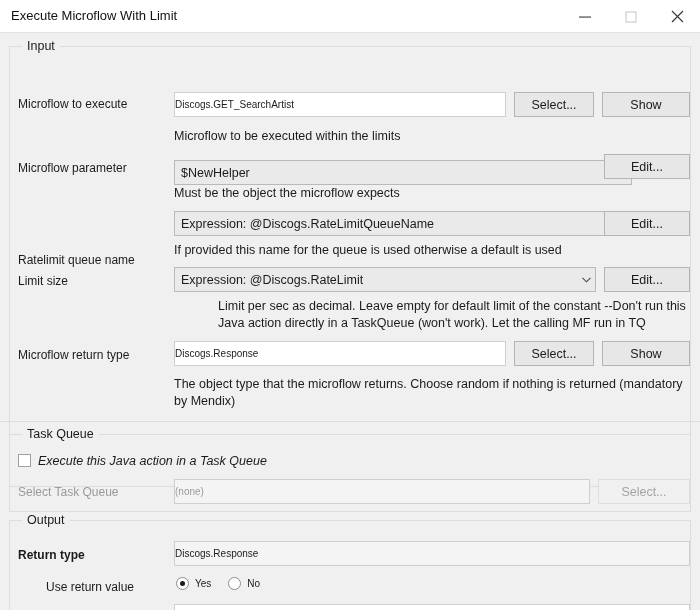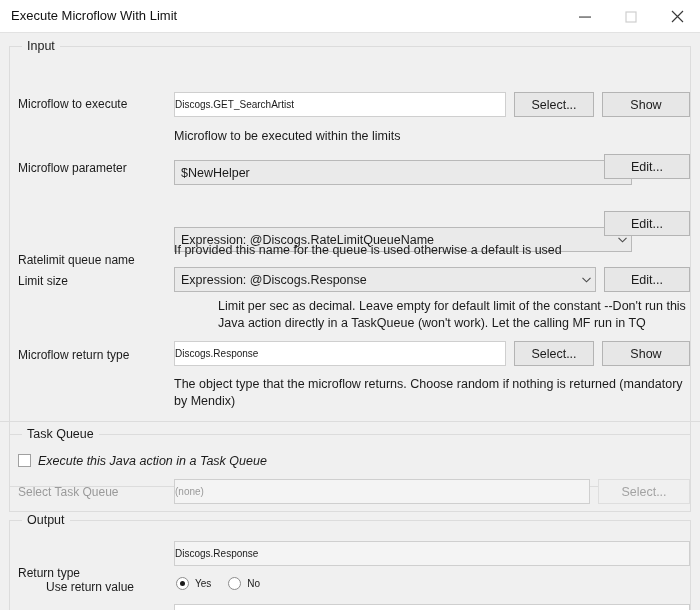--- a/index.html
+++ b/index.html
@@ -151,36 +151,37 @@
   <div class="row-label" style="top:128px;">Microflow parameter</div>
   <div class="combo" style="left:174px; top:127px; width:458px;">
     <span class="cval">$NewHelper</span>
     <span class="carrow">
       <svg width="9" height="6" viewBox="0 0 9 6">
           <path d="M0.5 0.8 L4.5 4.8 L8.5 0.8" stroke="#4a4a4a" stroke-width="1.1" fill="none"></path>
         </svg>
     </span>
   </div>
   <div class="btn" style="left:604px; top:121px; width:86px;">Edit...</div>
+  <div class="help" style="top:152px;">Must be the object the microflow expects</div>
 
   <div class="row-label" style="top:184px;margin-top:36px;">Ratelimit queue name</div>
-  <div class="combo" style="left:174px; top:178px; width:458px;margin-top:16px;">
+  <div class="combo" style="left:174px; top:178px; width:458px;">
     <span class="cval">Expression: @Discogs.RateLimitQueueName</span>
     <span class="carrow">
       <svg width="9" height="6" viewBox="0 0 9 6">
           <path d="M0.5 0.8 L4.5 4.8 L8.5 0.8" stroke="#4a4a4a" stroke-width="1.1" fill="none"></path>
         </svg>
     </span>
   </div>
   <div class="btn" style="left:604px; top:178px; width:86px;">Edit...</div>
   <div class="help" style="top:209px;">If provided this name for the queue is used otherwise a default is used</div>
 
   <div class="row-label" style="top:241px;">Limit size</div>
   <div class="combo" style="left:174px; top:234px; width:422px;">
-    <span class="cval">Expression: @Discogs.Response</span>
+    <span class="cval">Expression: @Discogs.RateLimit</span>
     <span class="carrow">
       <svg width="9" height="6" viewBox="0 0 9 6">
           <path d="M0.5 0.8 L4.5 4.8 L8.5 0.8" stroke="#4a4a4a" stroke-width="1.1" fill="none"></path>
         </svg>
     </span>
   </div>
   <div class="btn" style="left:604px; top:234px; width:86px;">Edit...</div>
   <div class="help" style="top:265px; right:12px;margin-left:44px;">Limit per sec as decimal. Leave empty for default limit of the constant --Don't run this Java action directly in a TaskQueue (won't work). Let the calling MF run in TQ</div>
 
   <div class="row-label" style="top:315px;">Microflow return type</div>
@@ -201,21 +202,21 @@
   </div>
 
   <div class="row-label dim" style="top:452px;">Select Task Queue</div>
   <div class="tf ro ph" style="left:174px; top:446px; width:416px;">(none)</div>
   <div class="btn disabled" style="left:598px; top:446px; width:92px;">Select...</div>
 
   <div class="group" style="top:487px; height:100px;">
     <span class="legend">Output</span>
   </div>
 
-  <div class="row-label" style="top:533px;">Return type</div>
+  <div class="row-label" style="top:515px;font-weight:bold;">Return type</div>
   <div class="tf ro" style="left:174px; top:508px; width:516px;">Discogs.Response</div>
 
   <div class="row-label" style="top:547px;margin-left:28px;">Use return value</div>
   <div class="radios" style="left:176px; top:544px;">
     <span class="rad">
       <span class="rcircle on"></span>
       <span class="rlabel">Yes</span>
     </span>
     <span class="rad">
       <span class="rcircle"></span>

